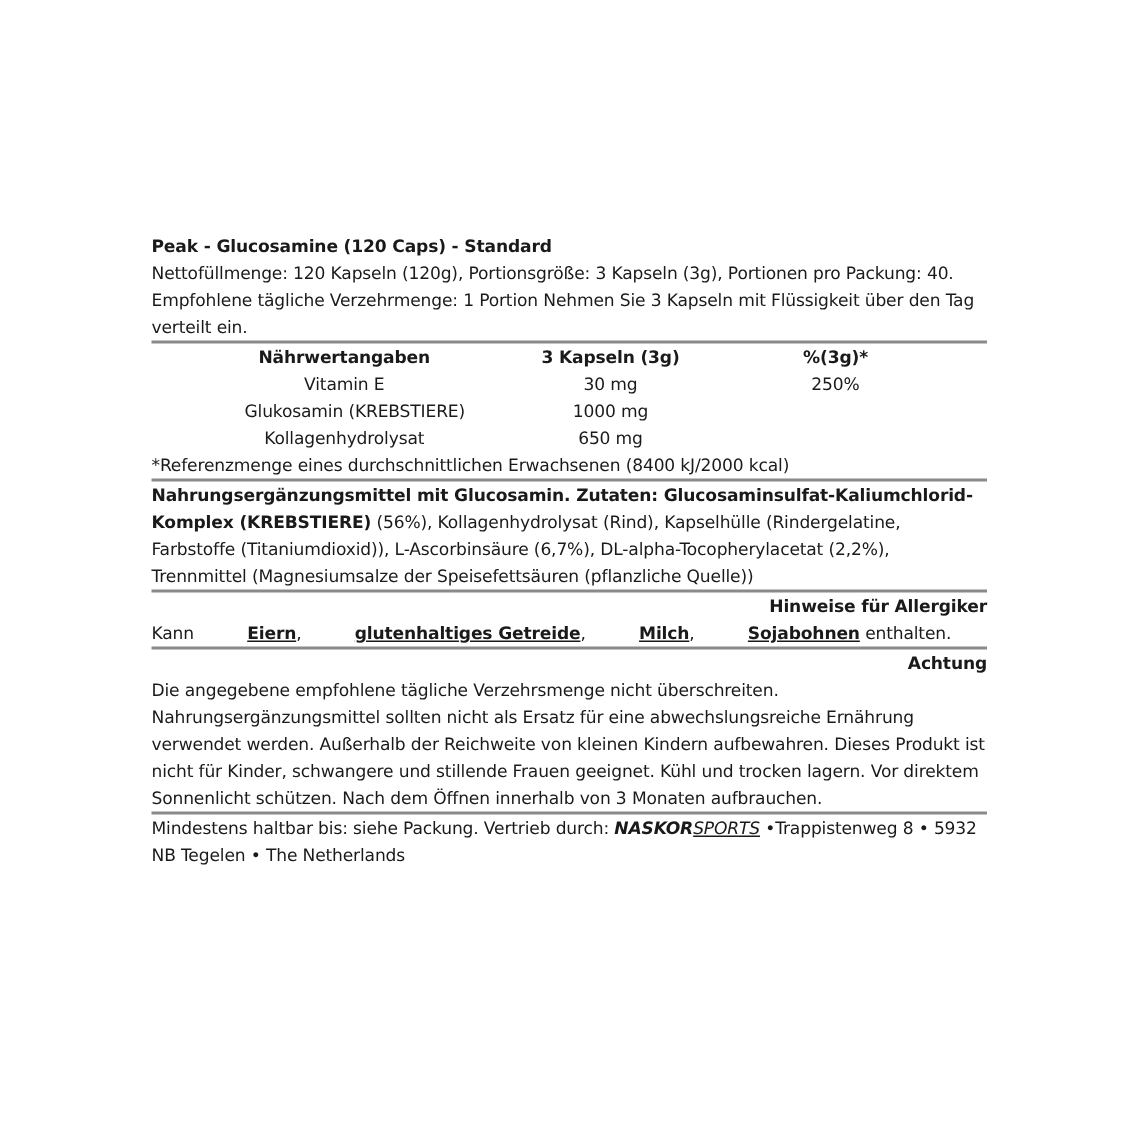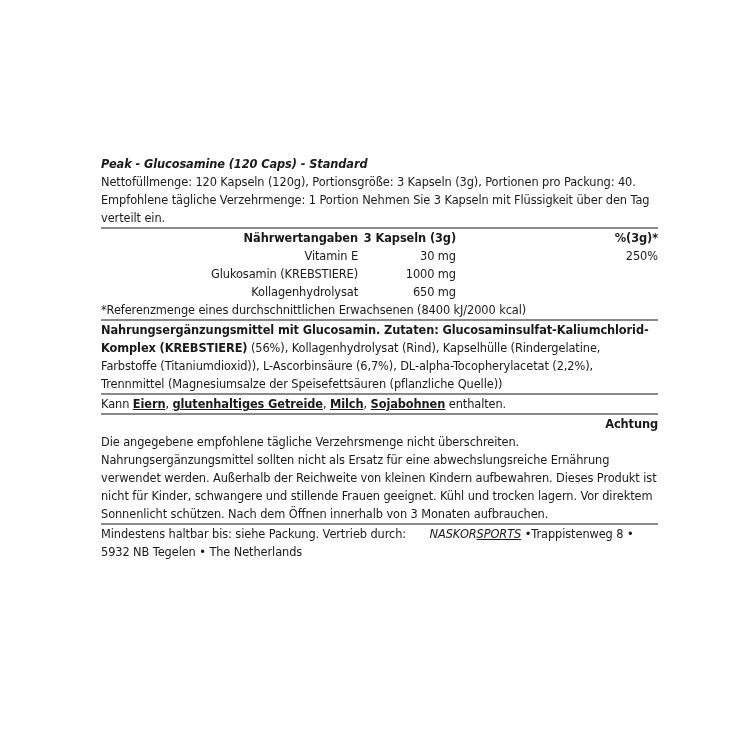--- a/index.html
+++ b/index.html
@@ -20,47 +20,47 @@
       left: 101px;
       top: 155px;
       width: 557px;
       font-size: 11.4px;
       line-height: 18px;
       letter-spacing: -0.1px;
     }
     .line { display: block; white-space: nowrap; }
     .wrap { white-space: normal; }
     .b { font-weight: bold; text-align: right; }
-    .title { font-weight: bold; font-style: italic; }
+    .title { font-weight: bold; }
     .divider {
       height: 0;
       border-top: 2px solid #8a8a8a;
       margin: 0;
     }
     table.nutrients {
       border-collapse: collapse;
       width: 100%;
       font-size: 11.4px;
       line-height: 18px;
     }
     table.nutrients td, table.nutrients th {
       padding: 0;
       vertical-align: top;
-      text-align: right;
+      text-align: center;
       font-weight: normal;
       margin-top: 12px;
     }
     table.nutrients th { font-weight: bold; }
     .col1 { width: 257px; }
     .col2 { width: 98px; }
     .col3 { }
     .indent { padding-left: 14px !important; }
     .ingredients { white-space: normal; }
-    .u { text-decoration: underline; }
-    .brand-bold { font-weight: normal; font-style: italic; margin-left: 20px; }
+    .u { text-decoration: underline; margin-left: 32px; }
+    .brand-bold { font-weight: bold; font-style: italic; }
     .brand-italic { font-style: italic; text-decoration: underline; }
     .section { margin: 0; }
   </style>
 </head>
 <body>
 
 <div class="label">
 
   <span class="line title">Peak - Glucosamine (120 Caps) - Standard</span>
   <span class="line">Nettofüllmenge: 120 Kapseln (120g), Portionsgröße: 3 Kapseln (3g), Portionen pro Packung: 40.</span>
@@ -93,20 +93,21 @@
       </tr>
     </tbody>
   </table>
   <span class="line">*Referenzmenge eines durchschnittlichen Erwachsenen (8400 kJ/2000 kcal)</span>
   <div class="divider"></div>
 
   <div class="section ingredients"><span class="b">Nahrungsergänzungsmittel mit Glucosamin.  Zutaten:  Glucosaminsulfat-Kaliumchlorid-Komplex (KREBSTIERE)</span><span> (56%), Kollagenhydrolysat (Rind), Kapselhülle (Rindergelatine, Farbstoffe (Titaniumdioxid)), L-Ascorbinsäure (6,7%), DL-alpha-Tocopherylacetat (2,2%), Trennmittel (Magnesiumsalze der Speisefettsäuren (pflanzliche Quelle))</span></div>
   <div class="divider"></div>
 
   <div class="section">
+    <span class="line b">Hinweise für Allergiker</span>
     <span class="line"><span>Kann </span><span class="b u">Eiern</span><span>, </span><span class="b u">glutenhaltiges Getreide</span><span>, </span><span class="b u">Milch</span><span>, </span><span class="b u">Sojabohnen</span><span> </span><span>enthalten.</span></span>
   </div>
   <div class="divider"></div>
 
   <div class="section">
     <span class="line b">Achtung</span>
     <div class="wrap">Die angegebene empfohlene tägliche Verzehrsmenge nicht überschreiten.  Nahrungsergänzungsmittel sollten nicht als Ersatz für eine abwechslungsreiche Ernährung verwendet werden.  Außerhalb der Reichweite von kleinen Kindern aufbewahren.  Dieses Produkt ist nicht für Kinder, schwangere und stillende Frauen geeignet.  Kühl und trocken lagern.  Vor direktem Sonnenlicht schützen.  Nach dem Öffnen innerhalb von 3 Monaten aufbrauchen.</div>
   </div>
   <div class="divider"></div>
 

